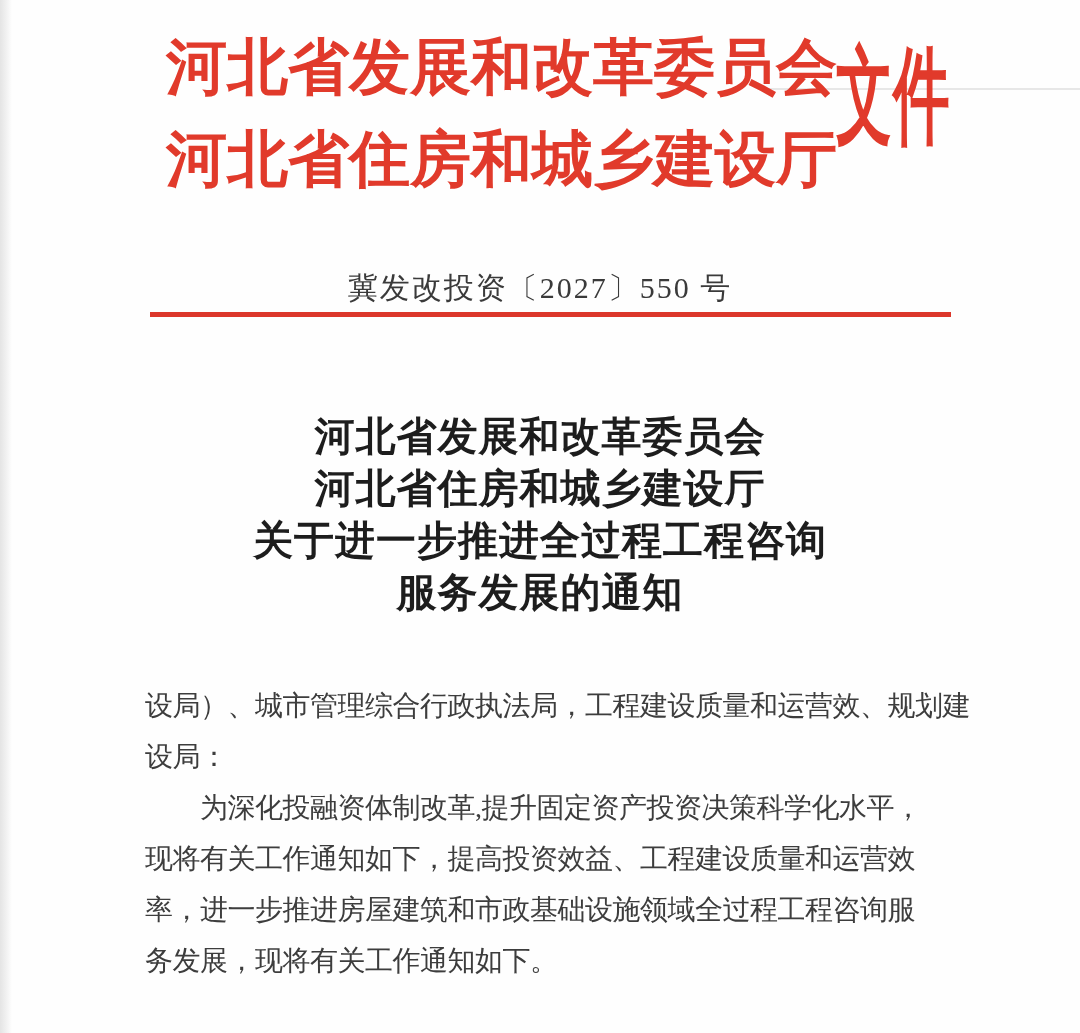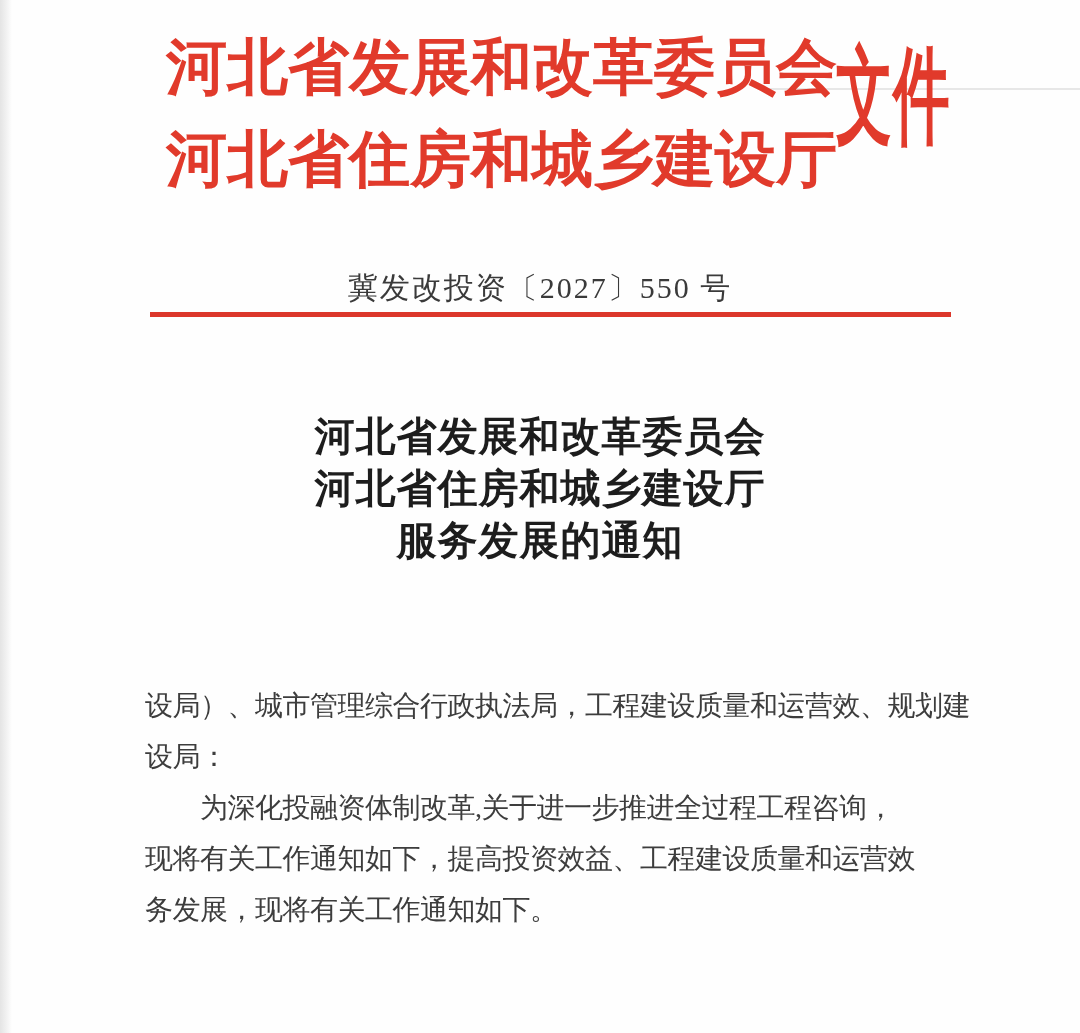--- a/index.html
+++ b/index.html
@@ -113,24 +113,26 @@
 
   <div class="doc-type-label">文件</div>
 
   <div class="doc-number">冀发改投资〔2027〕550 号</div>
 
   <div class="red-rule"></div>
 
   <div class="title-block">
     <div>河北省发展和改革委员会</div>
     <div>河北省住房和城乡建设厅</div>
+    <div>关于进一步推进全过程工程咨询</div>
     <div>服务发展的通知</div>
   </div>
 
   <div class="body-block">
     <div class="body-line">设局）、城市管理综合行政执法局，工程建设质量和运营效、规划建</div>
     <div class="body-line">设局：</div>
-    <div class="body-line indent-first">为深化投融资体制改革,关于进一步推进全过程工程咨询，</div>
+    <div class="body-line indent-first">为深化投融资体制改革,提升固定资产投资决策科学化水平，</div>
     <div class="body-line">现将有关工作通知如下，提高投资效益、工程建设质量和运营效</div>
+    <div class="body-line">率，进一步推进房屋建筑和市政基础设施领域全过程工程咨询服</div>
     <div class="body-line">务发展，现将有关工作通知如下。</div>
   </div>
 
 </div>
 
 </body></html>

